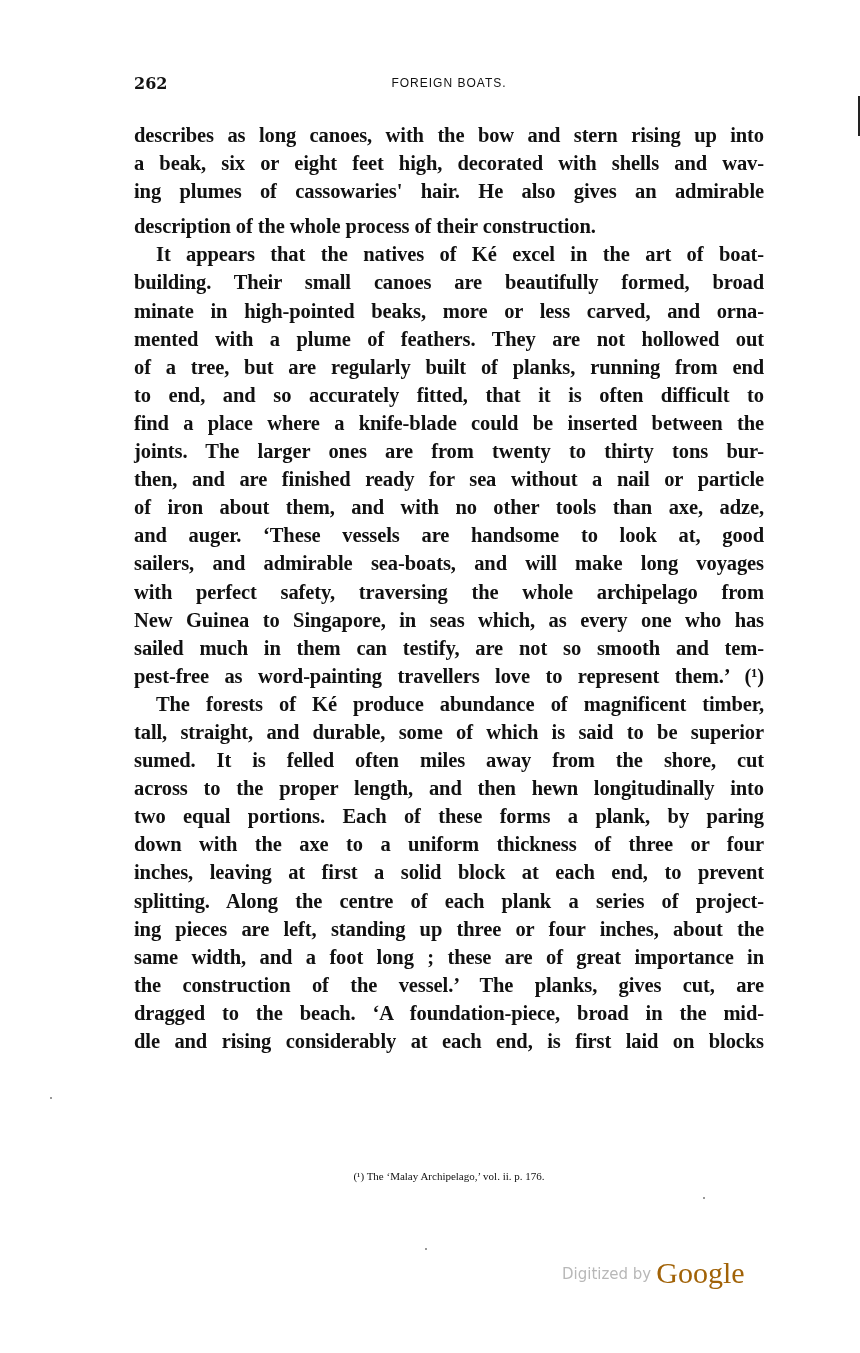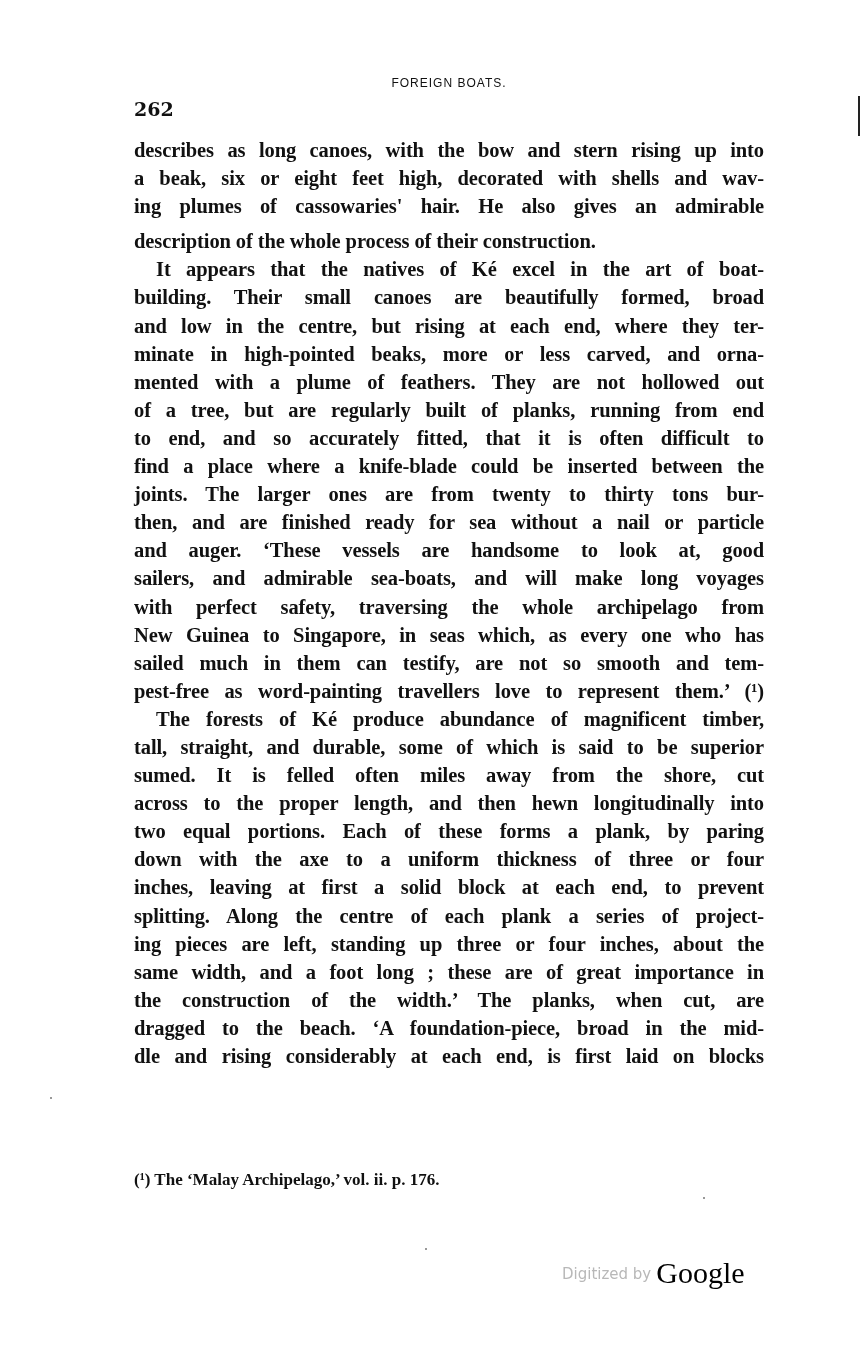--- a/index.html
+++ b/index.html
@@ -1,75 +1,75 @@
 <!DOCTYPE html>
 <html><head>
 <meta charset="utf-8">
 <style>
   html, body { margin: 0; padding: 0; background: #ffffff; }
   body { width: 860px; height: 1353px; position: relative; overflow: hidden;
          font-family: "DejaVu Serif", "Liberation Serif", serif; color: #111; }
   .page-header { position: absolute; top: 74px; left: 134px; width: 630px; height: 30px; }
-  .page-number { position: absolute; left: 0; top: 0; font-size: 19px; font-weight: bold; margin-top: 24px; }
+  .page-number { position: absolute; left: 0; top: 0; font-size: 16px; font-weight: bold; }
   .running-head { position: absolute; left: 0; right: 0; text-align: center; top: 2px;
                   font-size: 12px; letter-spacing: 1px; font-family: Liberation Sans, sans-serif; }
-  .body-text { position: absolute; top: 136px; left: 134px; width: 630px; }
+  .body-text { position: absolute; top: 121px; left: 134px; width: 630px; }
   .line { display: block; height: 28.1px; line-height: 28.1px; font-size: 20.5px;
           font-family: "Liberation Serif", serif; font-weight: bold; white-space: nowrap;
           text-align: justify; text-align-last: justify; letter-spacing: -0.1px; }
   .line.last { text-align-last: left; margin-top: 7px; }
   .line.indent { padding-left: 22px; }
-  .footnote { position: absolute; top: 1170px; left: 134px; width: 630px; text-align: left;
-              font-size: 17px; font-weight: bold; font-family: "Liberation Serif", serif; }
+  .footnote { position: absolute; top: 1170px; left: 134px; width: 630px; text-align: center;
+              font-size: 11px; font-weight: normal; font-family: "Liberation Serif", serif; }
   .watermark { position: absolute; top: 1256px; left: 562px; color: #b8b8b8; white-space: nowrap; }
   .wm-small { font-family: "DejaVu Sans", sans-serif; font-size: 15px; vertical-align: 4px; }
-  .wm-big { font-family: "Liberation Serif", serif; font-size: 30px; color: #000000; text-align: right; }
+  .wm-big { font-family: "Liberation Serif", serif; font-size: 30px; color: #a16207; text-align: right; }
   .edge-mark { position: absolute; left: 858px; top: 96px; width: 2px; height: 40px; background: #222; }
   .dot { position: absolute; width: 2px; height: 2px; background: #777; border-radius: 1px; }
 </style>
 </head>
 <body>
 
 <div class="page-header">
   <span class="page-number">262</span>
   <div class="running-head">FOREIGN BOATS.</div>
 </div>
 
 <div class="body-text">
   <span class="line">describes as long canoes, with the bow and stern rising up into</span>
   <span class="line">a beak, six or eight feet high, decorated with shells and wav-</span>
   <span class="line">ing plumes of cassowaries' hair. He also gives an admirable</span>
   <span class="line last">description of the whole process of their construction.</span>
   <span class="line indent">It appears that the natives of Ké excel in the art of boat-</span>
   <span class="line">building. Their small canoes are beautifully formed, broad</span>
-  <span class="line">and low in the centre, but rising at each end, where they ter-</span>
   <span class="line">minate in high-pointed beaks, more or less carved, and orna-</span>
   <span class="line">mented with a plume of feathers. They are not hollowed out</span>
   <span class="line">of a tree, but are regularly built of planks, running from end</span>
   <span class="line">to end, and so accurately fitted, that it is often difficult to</span>
   <span class="line">find a place where a knife-blade could be inserted between the</span>
   <span class="line">joints. The larger ones are from twenty to thirty tons bur-</span>
   <span class="line">then, and are finished ready for sea without a nail or particle</span>
+  <span class="line">of iron about them, and with no other tools than axe, adze,</span>
   <span class="line">and auger. ‘These vessels are handsome to look at, good</span>
   <span class="line">sailers, and admirable sea-boats, and will make long voyages</span>
   <span class="line">with perfect safety, traversing the whole archipelago from</span>
   <span class="line">New Guinea to Singapore, in seas which, as every one who has</span>
   <span class="line">sailed much in them can testify, are not so smooth and tem-</span>
   <span class="line">pest-free as word-painting travellers love to represent them.’ (¹)</span>
   <span class="line indent">The forests of Ké produce abundance of magnificent timber,</span>
   <span class="line">tall, straight, and durable, some of which is said to be superior</span>
   <span class="line">sumed. It is felled often miles away from the shore, cut</span>
   <span class="line">across to the proper length, and then hewn longitudinally into</span>
   <span class="line">two equal portions. Each of these forms a plank, by paring</span>
   <span class="line">down with the axe to a uniform thickness of three or four</span>
   <span class="line">inches, leaving at first a solid block at each end, to prevent</span>
   <span class="line">splitting. Along the centre of each plank a series of project-</span>
   <span class="line">ing pieces are left, standing up three or four inches, about the</span>
   <span class="line">same width, and a foot long ; these are of great importance in</span>
-  <span class="line">the construction of the width.’ The planks, when cut, are</span>
+  <span class="line">the construction of the vessel.’ The planks, gives cut, are</span>
   <span class="line">dragged to the beach. ‘A foundation-piece, broad in the mid-</span>
   <span class="line">dle and rising considerably at each end, is first laid on blocks</span>
 </div>
 
 <div class="footnote">(¹) The ‘Malay Archipelago,’ vol. ii. p. 176.</div>
 
 <div class="watermark">
   <span class="wm-small">Digitized by</span>
   <span class="wm-big">Google</span>
 </div>

